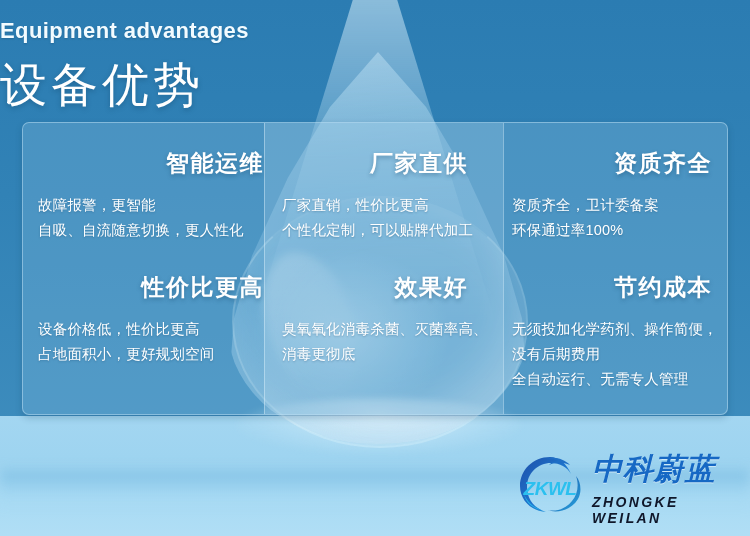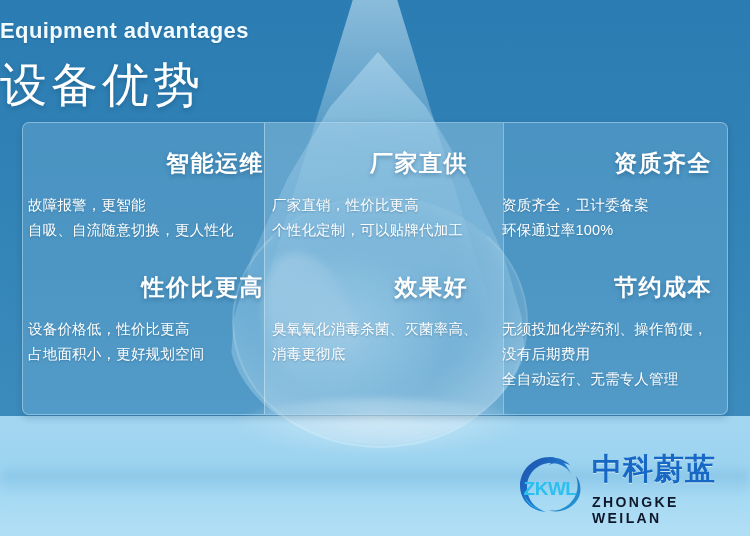--- a/index.html
+++ b/index.html
@@ -147,38 +147,39 @@
     text-shadow: 0 2px 4px rgba(22,68,104,0.42);
   }
   .cell-body {
     margin-top: 14px;
     font-size: 14.5px;
     line-height: 25px;
     color: #ffffff;
     text-align: left;
     letter-spacing: 0.2px;
     text-shadow: 0 1px 2px rgba(22,68,104,0.34);
+    margin-left: 10px;
   }
   .cell-body div { white-space: nowrap; }
 
   
   .c1 { left: 22px;  width: 242px; }
   .c2 { left: 264px; width: 204px; }
   .c3 { left: 491px; width: 221px; }
   .r1 { top: 148px; }
   .r2 { top: 272px; }
   .c1 .cell-body { padding-left: 6px; }
   .c2 .cell-body { padding-left: 8px; }
   .c3 .cell-body { padding-left: 11px; }
 
   
   .logo {
     position: absolute;
     left: 516px; top: 448px;
-    width: 218px; height: 72px;
+    width: 218px; height: 72px; font-style: italic;
   }
   .logo-mark {
     position: absolute;
     left: 0; top: 4px;
     width: 68px; height: 64px;
   }
   .logo-text { position: absolute; left: 76px; top: 4px; }
   .logo-cn {
     font-size: 30px;
     font-weight: bold;

